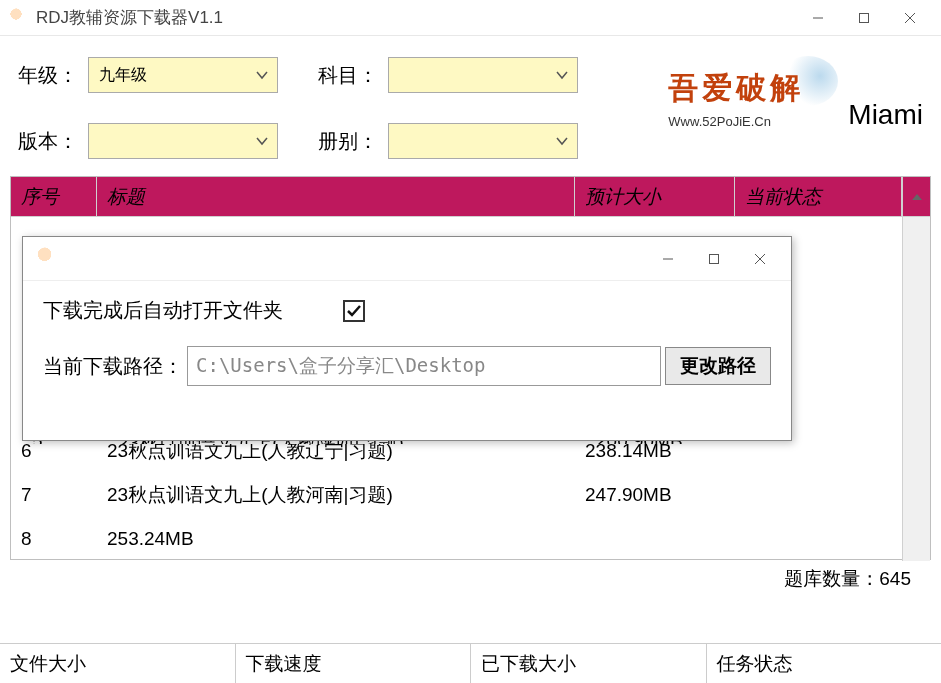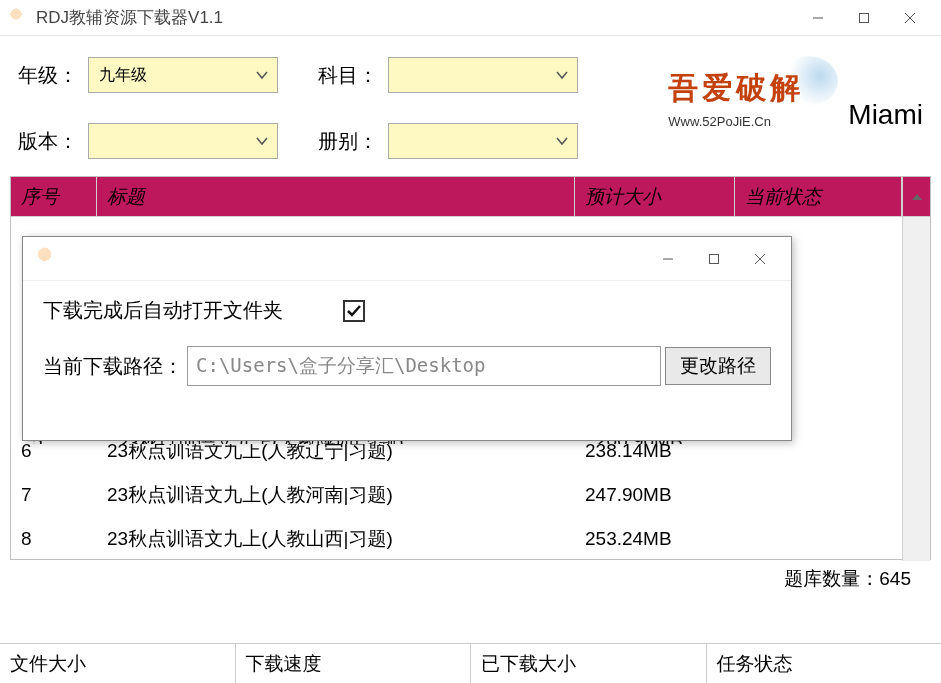--- a/index.html
+++ b/index.html
@@ -54,21 +54,21 @@
 .dialog { position: absolute; left: 22px; top: 236px; width: 770px; height: 205px; background: #fff; border: 1px solid #888; box-shadow: 2px 2px 8px rgba(0,0,0,0.25); }
 .dialog-titlebar { height: 44px; display: flex; align-items: center; padding: 0 8px; border-bottom: 1px solid #eee; }
 .dialog-titlebar .app-icon { width: 24px; height: 24px; margin-left: 4px; background: radial-gradient(circle at 40% 30%, #ffe0c0 30%, #fff 31%); border-radius: 50%; }
 .dialog-titlebar .spacer { flex: 1; }
 .dialog-body { padding: 16px 20px; }
 .chkrow { display: flex; align-items: center; gap: 60px; font-size: 20px; margin-bottom: 22px; }
 .chkbox { width: 22px; height: 22px; border: 2px solid #333; display: flex; align-items: center; justify-content: center; }
 .chkbox svg { width: 16px; height: 14px; stroke: #111; stroke-width: 2.5; fill: none; }
 .pathrow { display: flex; align-items: center; font-size: 20px; gap: 4px; }
 .pathinput { flex: 1; height: 40px; border: 1px solid #999; padding: 0 8px; color: #888; font-size: 19px; display: flex; align-items: center; font-family: Consolas, monospace; }
-.pathbtn { height: 38px; padding: 0 14px; border: 1px solid #888; background: #e9e9e9; font-size: 19px; display: flex; align-items: center; cursor: pointer; }
+.pathbtn { height: 38px; padding: 0 14px; border: 1px solid #888; background: #e9e9e9; font-size: 19px; display: flex; align-items: center; cursor: pointer; font-weight: bold; }
 
 .obscured { position: absolute; left: 22px; top: 430px; width: 770px; height: 14px; background: #fff; overflow: hidden; font-size: 19px; color: #000; display:flex; }
 .obscured .td { padding: 0 10px; white-space: nowrap; }
 </style>
 </head>
 <body>
 
 <div class="titlebar">
   <div class="app-icon"></div>
   <div class="title">RDJ教辅资源下载器V1.1</div>
@@ -157,21 +157,20 @@
       <div class="td col-status"></div>
     </div>
     <div class="row">
       <div class="td col-seq">7</div>
       <div class="td col-title">23秋点训语文九上(人教河南|习题)</div>
       <div class="td col-size">247.90MB</div>
       <div class="td col-status"></div>
     </div>
     <div class="row">
       <div class="td col-seq">8</div>
-      <div class="td col-title">23秋点训语文九上(人教山西|习题)</div>
       <div class="td col-size">253.24MB</div>
       <div class="td col-status"></div>
     </div>
     <div class="scrollbar"></div>
   </div>
 </div>
 
 <div class="countline">
   <span>题库数量：</span><span>645</span>
 </div>

